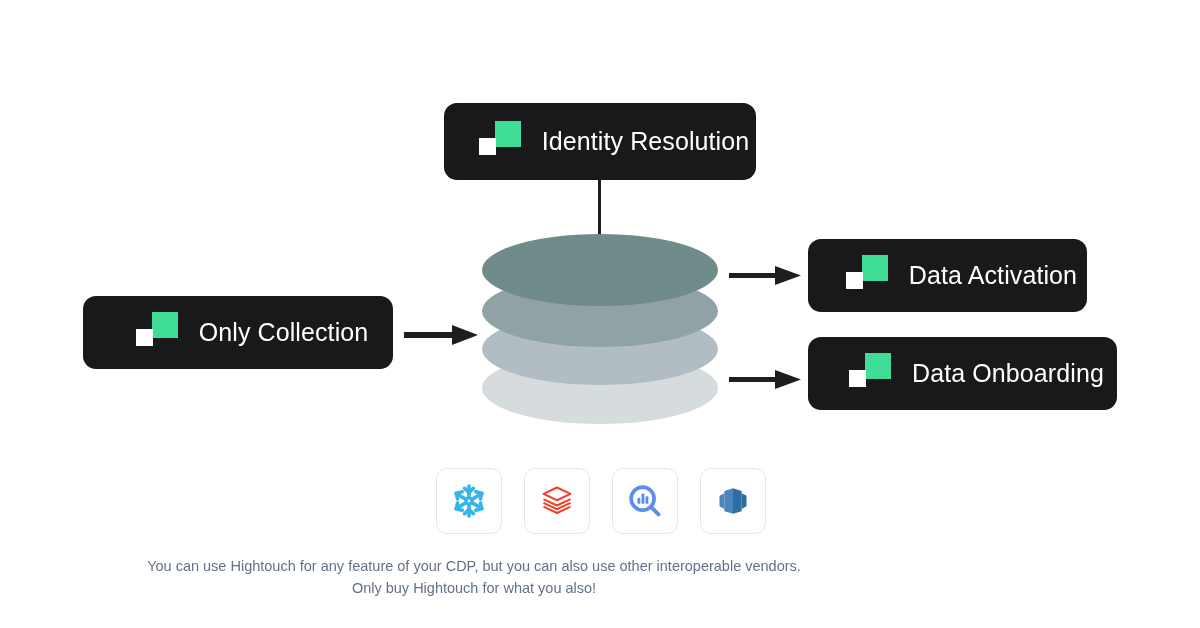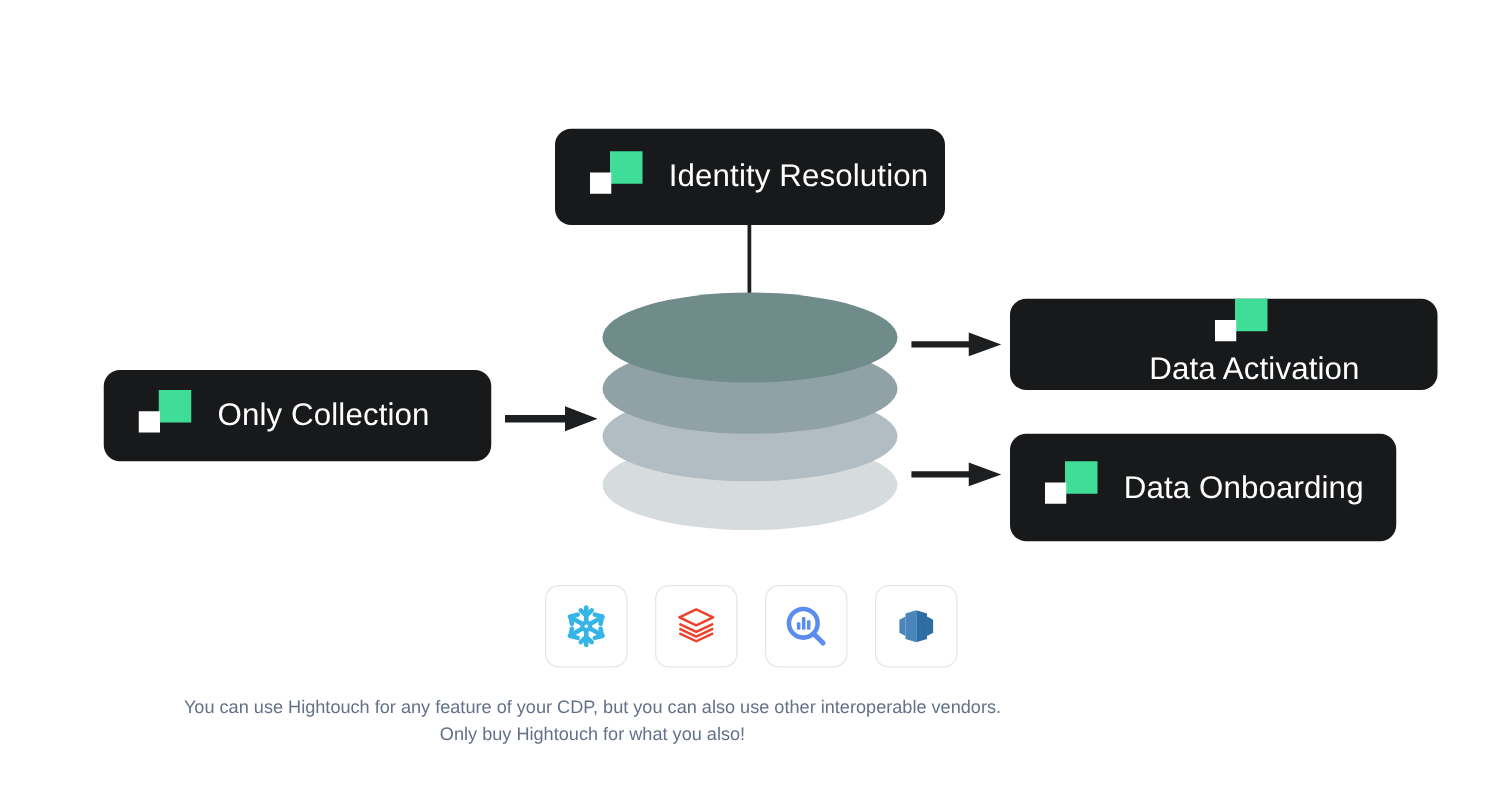--- a/index.html
+++ b/index.html
@@ -23,20 +23,21 @@
 
   
   .node-card {
     position: absolute;
     background: #18191b;
     border-radius: 13px;
     display: flex;
     align-items: center;
     box-sizing: border-box;
     padding-left: 28px;
+    justify-content: center;
   }
   .node-card .node-label {
     color: #ffffff;
     font-size: 25px;
     font-weight: 500;
     letter-spacing: 0.1px;
     white-space: nowrap;
     margin-left: 21px;
   }
 
@@ -59,22 +60,22 @@
     position: absolute;
     left: 0px;
     top: 17px;
     width: 17px;
     height: 17px;
     background: #ffffff;
   }
 
   #card-identity-resolution { left: 444px; top: 103px;  width: 312px; height: 77px; }
   #card-event-collection    { left: 83px;  top: 296px;  width: 310px; height: 73px; }
-  #card-data-activation     { left: 808px; top: 239px;  width: 342px; height: 73px; flex-direction: column; }
-  #card-data-onboarding     { left: 808px; top: 347px;  width: 309px; height: 86px; }
+  #card-data-activation     { left: 808px; top: 239px;  width: 279px; height: 73px; }
+  #card-data-onboarding     { left: 808px; top: 337px;  width: 309px; height: 73px; }
 
   
   #connector-identity-warehouse {
     position: absolute;
     left: 598px;
     top: 180px;
     width: 3px;
     height: 62px;
     background: #1d1e20;
   }

